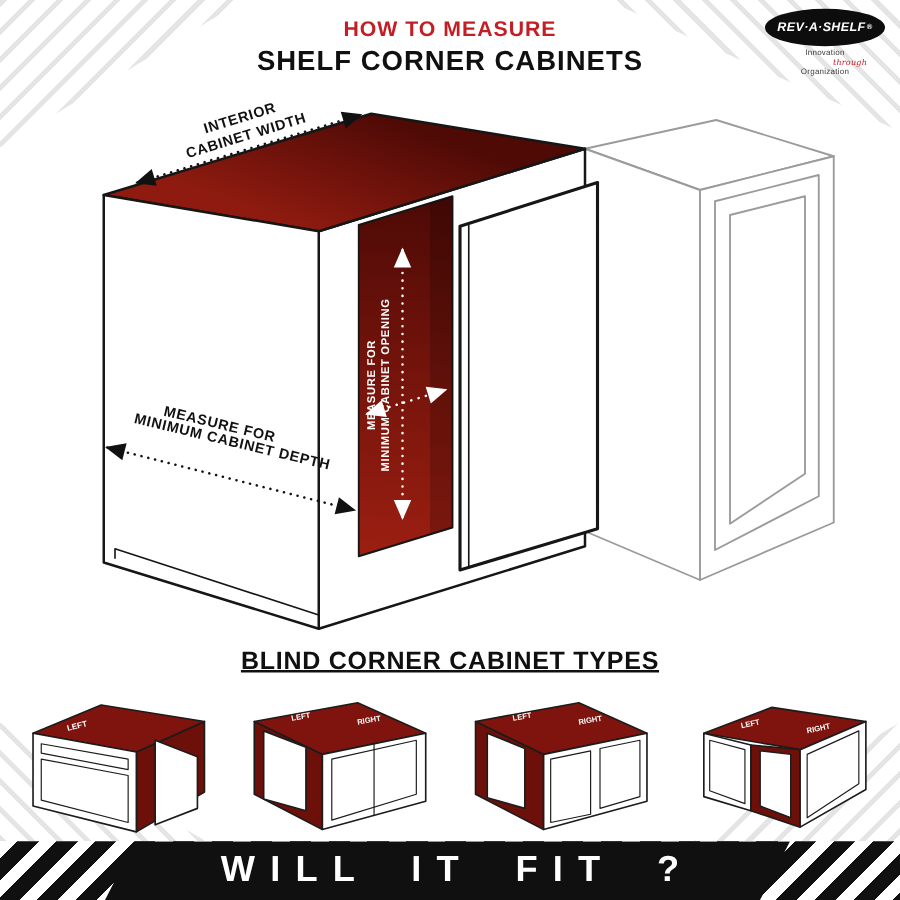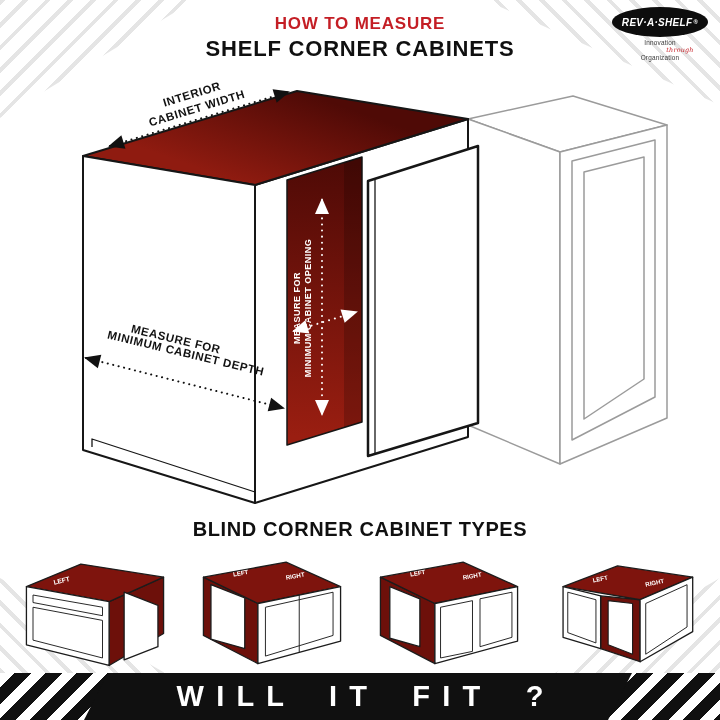--- a/index.html
+++ b/index.html
@@ -29,21 +29,21 @@
   .logo-oval{width:96px;height:30px;margin:0 auto;background:#0d0d0d;border-radius:50%;
       display:flex;align-items:center;justify-content:center;color:#fff;
       font-weight:bold;font-style:italic;font-size:10px;letter-spacing:.3px;}
   .logo-oval sup{font-size:6px;font-style:normal;margin-left:1px;}
   .logo-tagline{font-size:6.4px;color:#3a3a3a;margin-top:2px;letter-spacing:.2px;}
   .logo-tagline em{color:#C41E25;font-family:"DejaVu Serif",serif;margin-left:40px;}
 
   .diagram{position:absolute;top:68px;left:0;margin:0;width:720px;height:450px;}
 
   .types{position:absolute;top:518px;left:0;right:0;text-align:center;}
-  .types h2{margin:0;font-size:20px;font-weight:bold;letter-spacing:.6px;color:#101010;}
+  .types h2{margin:0;font-size:20px;font-weight:bold;letter-spacing:.6px;color:#101010;text-decoration:underline;}
   .thumbs{display:flex;justify-content:center;gap:15px;margin-top:8px;padding:0 10px;}
   .thumbs svg{width:162px;height:124px;}
 
   .banner{position:absolute;left:0;bottom:0;width:720px;height:47px;
       background:repeating-linear-gradient(135deg,#ffffff 0 10px,#101010 10px 22px);}
   .banner-center{position:absolute;inset:0;background:#101010;
       clip-path:polygon(108px 0,632px 0,608px 100%,84px 100%);
       display:flex;align-items:center;justify-content:center;}
   .banner-text{color:#ffffff;font-size:29px;font-weight:bold;
       letter-spacing:.42em;word-spacing:.45em;padding-left:.42em;white-space:nowrap;}

